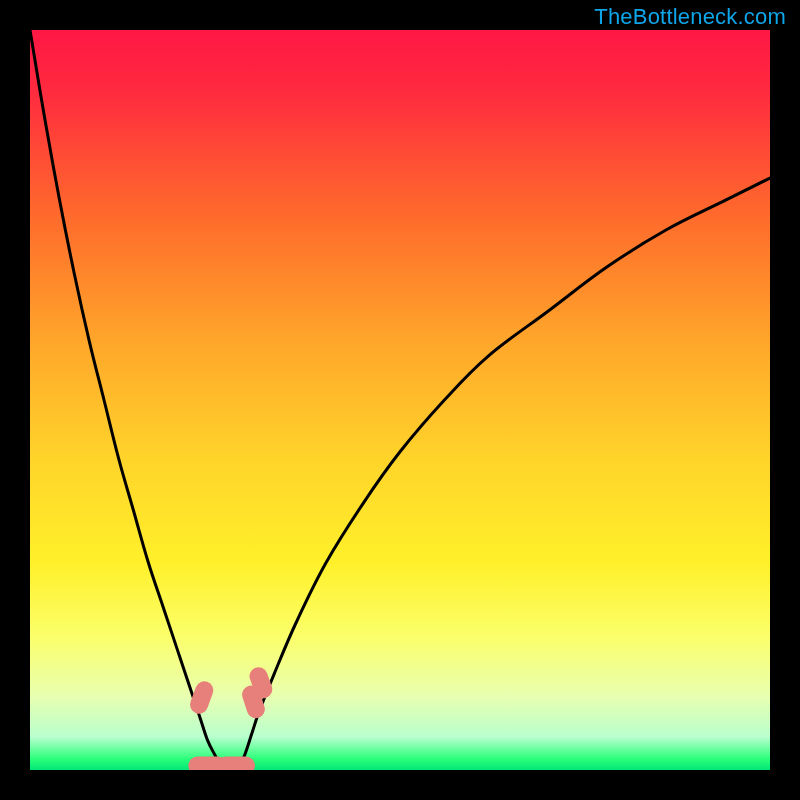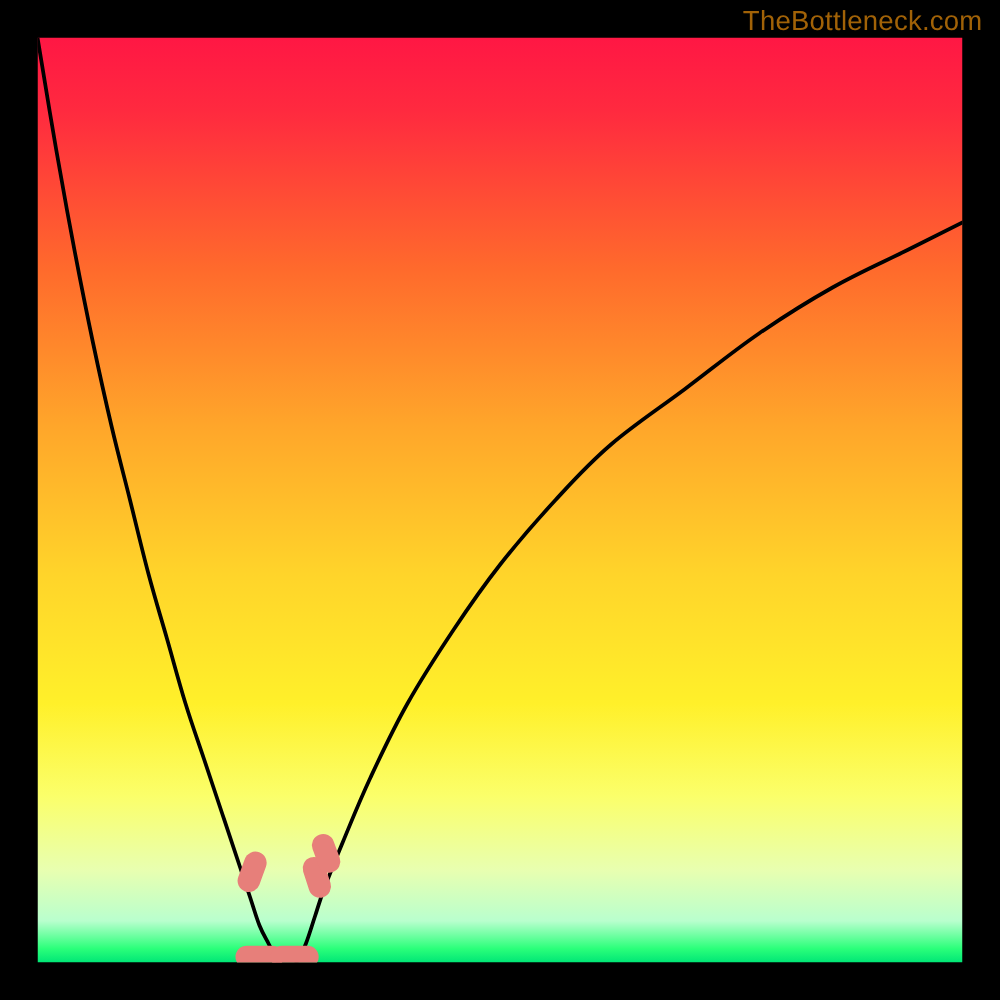--- a/index.html
+++ b/index.html
@@ -28,21 +28,21 @@
     inset: 0;
   }
   .curves {
     position: absolute;
     inset: 0;
   }
   .watermark {
     position: absolute;
     top: 4px;
     right: 14px;
-    color: #a16207;
+    color: #0ea5e9;
     font-size: 22px;
     letter-spacing: 0.2px;
     font-weight: 400;
   }
 </style>
 </head>
 <body>
 
 <div class="frame">
   <div class="plot-area" style="left: 30px; top: 30px; width: 740px; height: 740px;">

